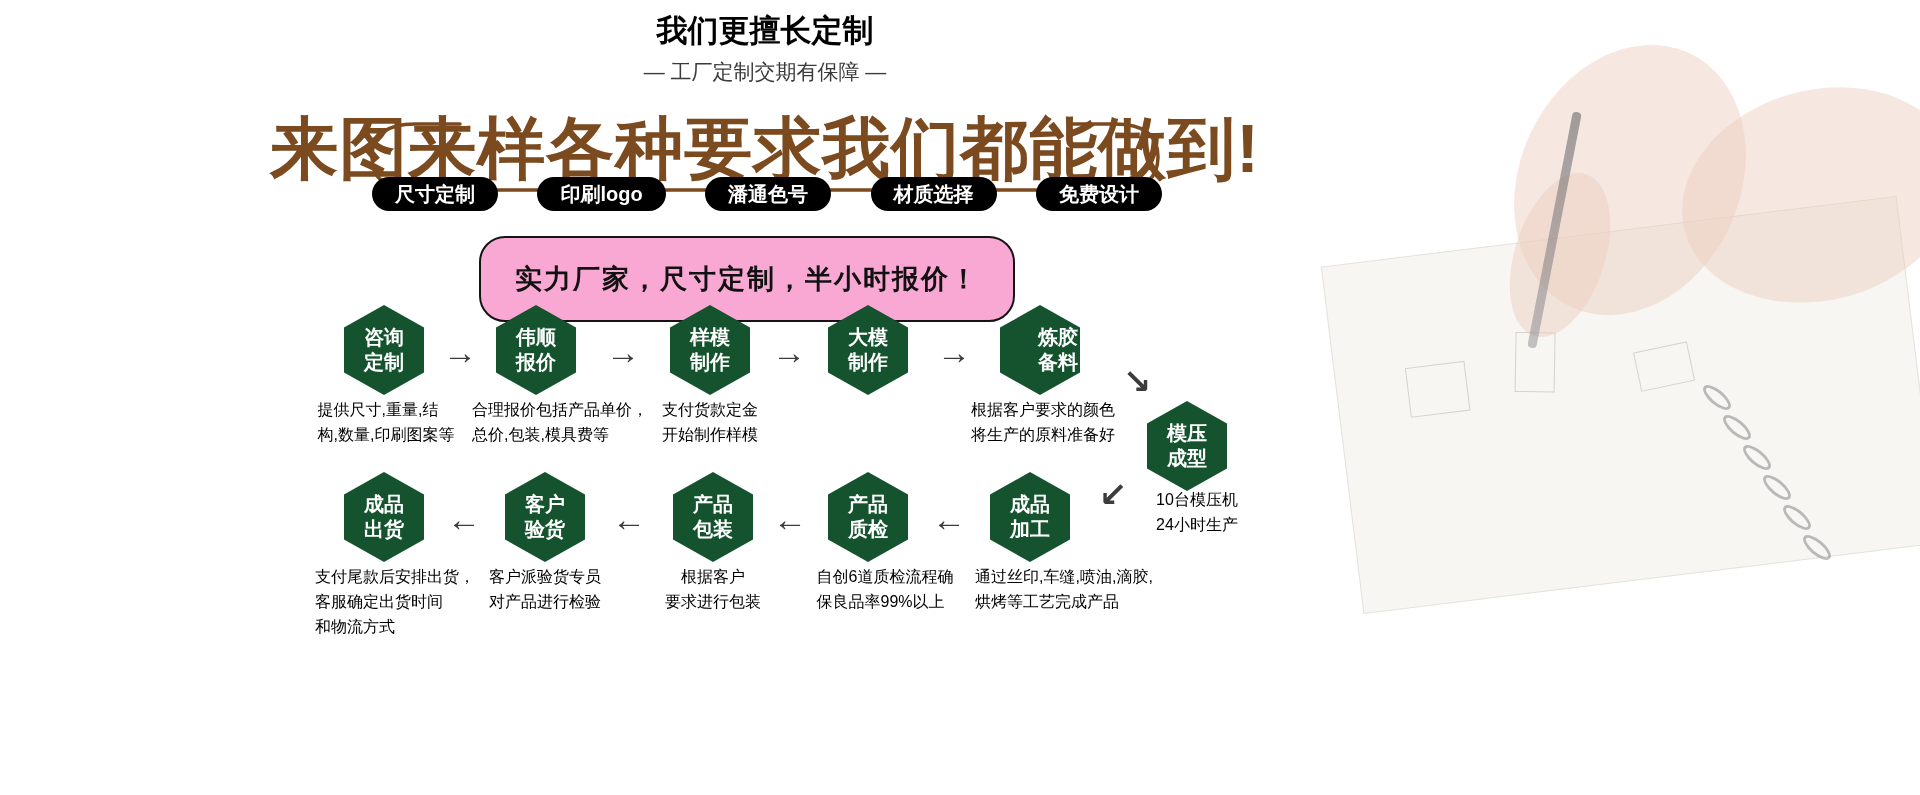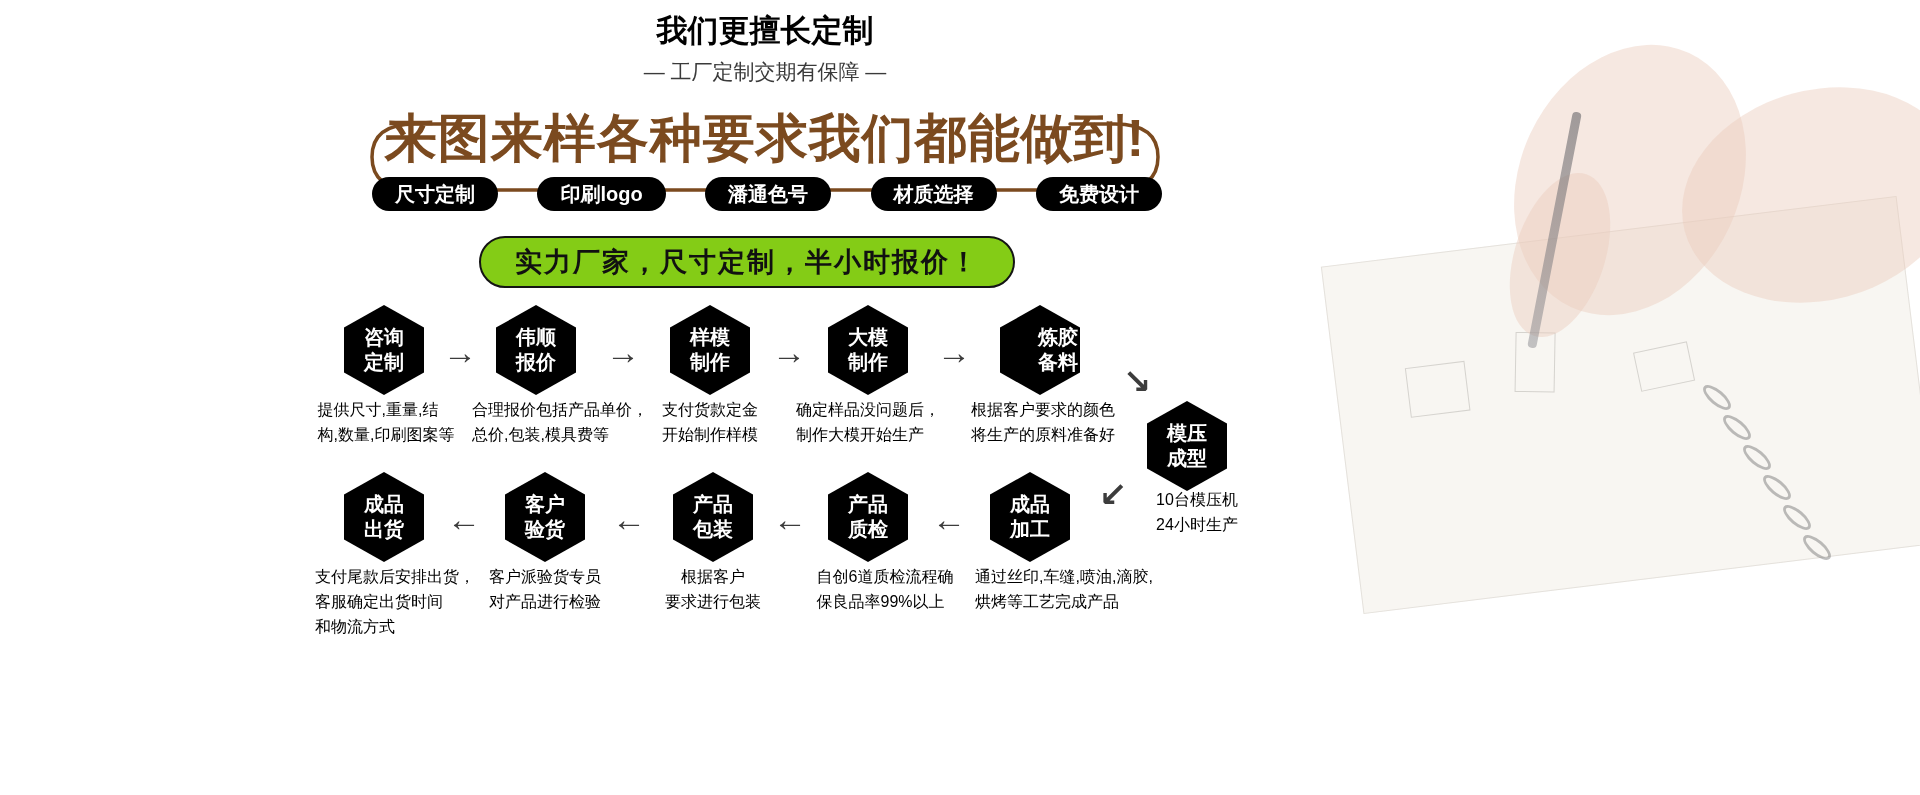--- a/index.html
+++ b/index.html
@@ -5,36 +5,36 @@
   * { margin:0; padding:0; box-sizing:border-box; }
   body { background:#fff; font-family:"Liberation Sans","DejaVu Sans",sans-serif; }
   .canvas { position:relative; width:1920px; height:795px; background:#fff; overflow:hidden; }
 
   
   .title { position:absolute; left:765px; top:10px; transform:translateX(-50%);
            font-size:31px; font-weight:bold; color:#000000; white-space:nowrap; }
   .subtitle { position:absolute; left:765px; top:58px; transform:translateX(-50%);
            font-size:21px; color:#3a3a3a; white-space:nowrap; }
   .headline { position:absolute; left:765px; top:104px; transform:translateX(-50%);
-           font-size:52px; font-weight:900; color:#7b4a1f; letter-spacing:1px;
+           font-size:68px; font-weight:900; color:#7b4a1f; letter-spacing:1px;
            white-space:nowrap; z-index:4; }
   .bracket-svg { position:absolute; left:330px; top:95px; z-index:2; }
 
   .pill-row { position:absolute; left:372px; top:177px; width:790px; display:flex;
            justify-content:space-between; z-index:5; }
   .pill { background:#000000; color:#fff; font-size:20px; font-weight:bold;
            padding:4px 23px; border-radius:17px; white-space:nowrap; line-height:1.3; }
 
   .banner { position:absolute; left:747px; top:236px; transform:translateX(-50%);
-           background:#84cc16; border:2.5px solid #141414; border-radius:26px;
-           padding:6px 34px; font-size:27px; font-weight:bold; color:#111;
+           background:#f9a8d4; border:2.5px solid #141414; border-radius:26px;
+           padding:23px 34px; font-size:27px; font-weight:bold; color:#111;
            letter-spacing:2px; white-space:nowrap; z-index:5; }
 
   
-  .hex { position:absolute; width:80px; height:90px; background:#000000; color:#fff;
+  .hex { position:absolute; width:80px; height:90px; background:#14532d; color:#fff;
          clip-path:polygon(50% 0,100% 25%,100% 75%,50% 100%,0 75%,0 25%);
          display:flex; align-items:center; justify-content:center; text-align:center;
          font-size:20px; font-weight:bold; line-height:1.25; white-space:pre-line; z-index:6; }
   .desc { position:absolute; transform:translateX(-50%); white-space:pre-line;
           font-size:16px; color:#000000; line-height:1.55; text-align:center;
           width:max-content; z-index:6; }
   .ta-l { text-align:left; }
   .arrow { position:absolute; transform:translate(-50%,-50%); font-size:34px;
            font-weight:bold; color:#3c3c3c; z-index:6; }
 
@@ -109,22 +109,20 @@
   <div class="arrow" style="left:789px;top:352px;">→</div>
   <div class="arrow" style="left:954px;top:352px;">→</div>
   <div class="arrow" style="left:1137px;top:381px;">↘</div>
 
   <div class="desc ta-l" style="left:386px;top:398px;">提供尺寸,重量,结
 构,数量,印刷图案等</div>
   <div class="desc ta-l" style="left:560px;top:398px;">合理报价包括产品单价，
 总价,包装,模具费等</div>
   <div class="desc" style="left:710px;top:398px;">支付货款定金
 开始制作样模</div>
-  <div class="desc ta-l" style="left:868px;top:398px;">确定样品没问题后，
-制作大模开始生产</div>
   <div class="desc ta-l" style="left:1043px;top:398px;">根据客户要求的颜色
 将生产的原料准备好</div>
 
   <div class="hex" style="left:1147px;top:401px;">模压
 成型</div>
   <div class="desc ta-l" style="left:1197px;top:488px;">10台模压机
 24小时生产</div>
   <div class="arrow" style="left:1113px;top:494px;">↙</div>
 
   <div class="hex" style="left:990px;top:472px;">成品

